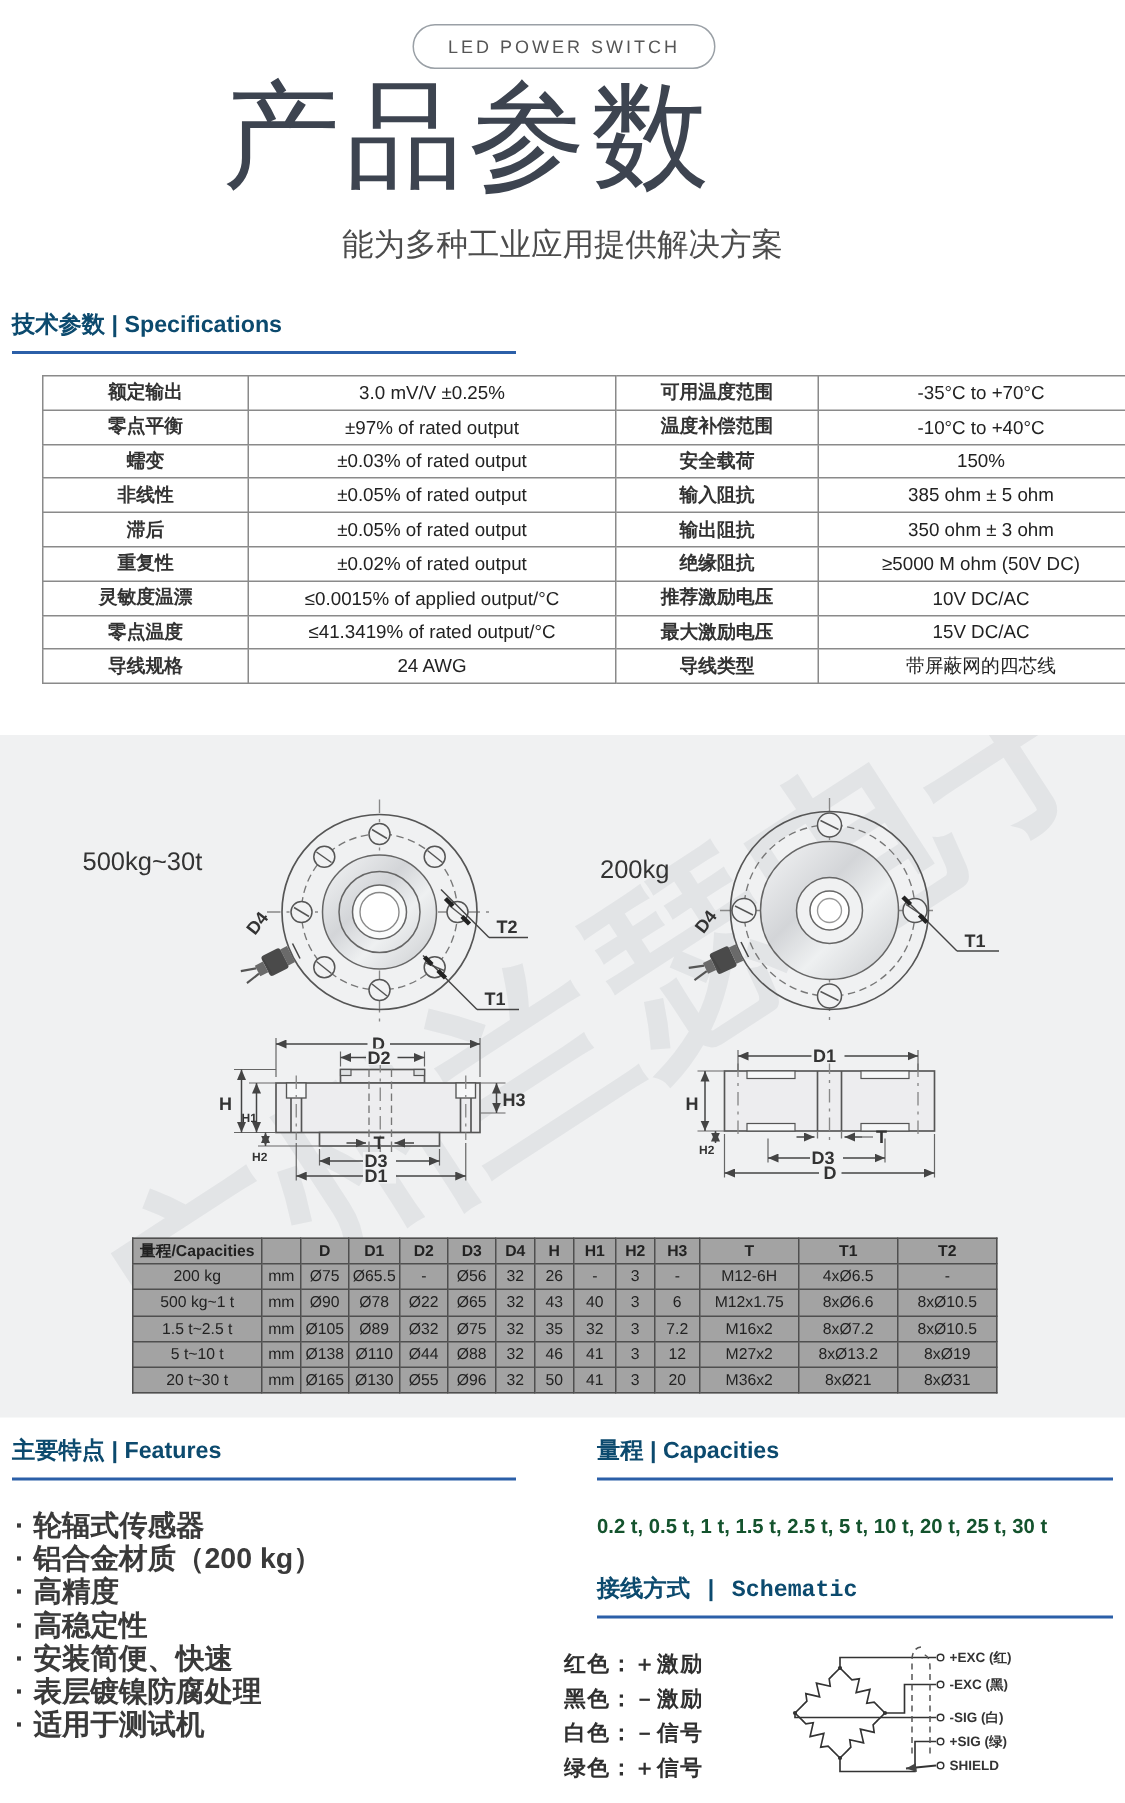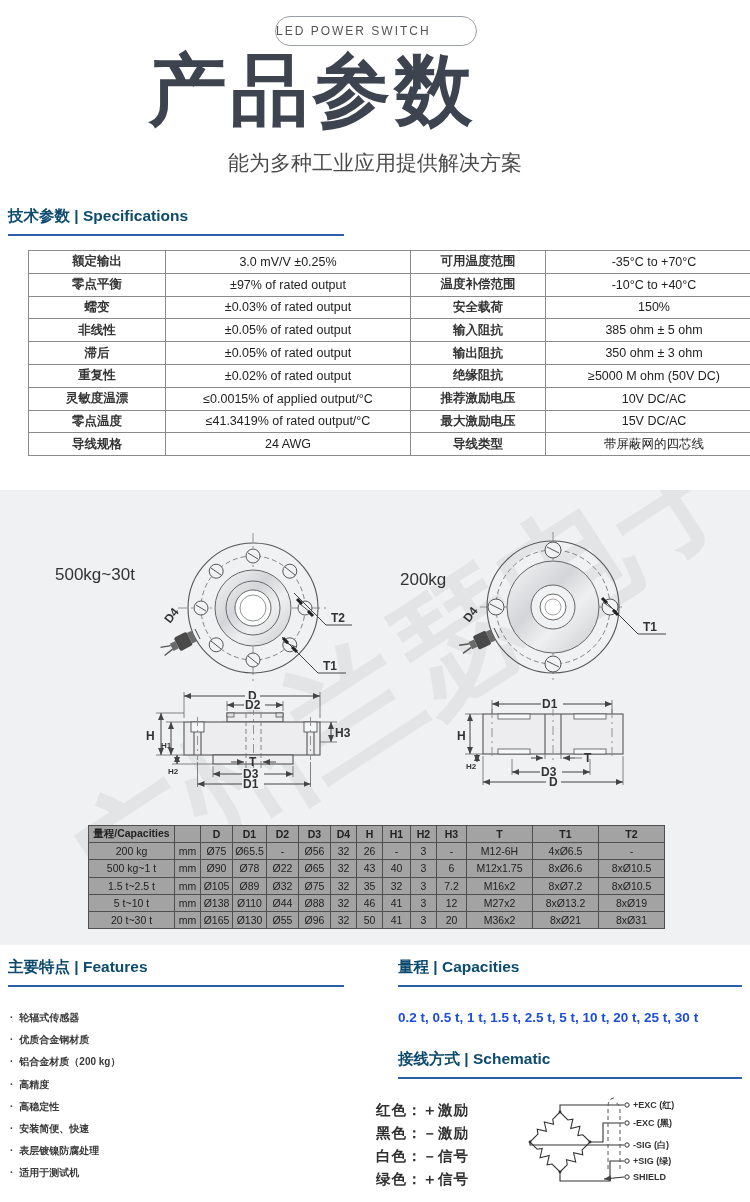--- a/index.html
+++ b/index.html
@@ -8,26 +8,26 @@
     background:#ffffff;
     font-family:"Liberation Sans","DejaVu Sans",sans-serif;
     -webkit-font-smoothing:antialiased;
   }
   .abs{position:absolute;}
 
   
   .badge{
     left:275px;top:16px;width:200px;height:28px;
     border:1px solid #9aa0a6;border-radius:15px;
-    line-height:28px;
+    line-height:28px;text-align:center;
     font-size:12px;letter-spacing:2px;color:#555;
   }
   .title{
     left:0;top:46px;width:625px;text-align:center;
-    font-size:78px;font-weight:700;color:#3d4450;letter-spacing:4px;
+    font-size:78px;font-weight:400;color:#3d4450;letter-spacing:4px;
     line-height:1.15;
   }
   .subtitle{
     left:0;top:149px;width:750px;text-align:center;
     font-size:21px;font-weight:500;color:#4c4c4c;
   }
 
   
   .sec-h{
     font-size:15.5px;font-weight:700;color:#0c4a6e;
@@ -60,24 +60,24 @@
   }
   table.dims th, table.dims td{
     border:1px solid #4f4f4f;height:16.2px;padding:0 1px;
     text-align:center;vertical-align:middle;
     overflow:hidden;white-space:nowrap;
   }
   table.dims th{font-weight:700;}
   table.dims td{font-weight:500;}
 
   
-  .features-list{left:10px;top:1007px;width:360px;font-size:10px;font-weight:600;color:#3a3a3a;}
+  .features-list{left:10px;top:1007px;width:360px;font-size:19px;font-weight:600;color:#3a3a3a;}
   .features-list .f-item{height:22.2px;line-height:22.2px;}
   .features-list .f-bullet{margin-right:6px;}
-  .cap-text{left:398px;top:1010px;width:344px;font-size:13.5px;font-weight:700;color:#1d4ed8;}
+  .cap-text{left:398px;top:1010px;width:344px;font-size:13.5px;font-weight:700;color:#14532d;}
   .legend{left:376px;top:1099px;width:180px;font-size:14.5px;font-weight:700;color:#303030;}
   .legend .l-item{height:23px;line-height:23px;letter-spacing:1px;}
 
   
   svg text{font-family:"Liberation Sans","DejaVu Sans",sans-serif;}
   .dimline{stroke:#444;stroke-width:1;fill:none;marker-start:url(#mS);marker-end:url(#mE);}
   .dimhalf{stroke:#444;stroke-width:1;fill:none;marker-end:url(#mE);}
   .ext{stroke:#666;stroke-width:0.8;fill:none;}
   .edge{stroke:#555;stroke-width:1.1;fill:none;}
   .fillpart{fill:#ededef;stroke:#555;stroke-width:1.1;}
@@ -494,33 +494,32 @@
         <td>8xØ21</td>
         <td>8xØ31</td>
       </tr>
     </tbody>
 </table>
 
 <div class="abs sec-h" style="left:8px;top:957px;width:336px;">主要特点 | Features</div>
 
 <div class="abs features-list">
   <div class="f-item"><span class="f-bullet">·</span><span>轮辐式传感器</span></div>
-  <div class="f-item"><span class="f-bullet">·</span><span>优质合金钢材质</span></div>
   <div class="f-item"><span class="f-bullet">·</span><span>铝合金材质（200 kg）</span></div>
   <div class="f-item"><span class="f-bullet">·</span><span>高精度</span></div>
   <div class="f-item"><span class="f-bullet">·</span><span>高稳定性</span></div>
   <div class="f-item"><span class="f-bullet">·</span><span>安装简便、快速</span></div>
   <div class="f-item"><span class="f-bullet">·</span><span>表层镀镍防腐处理</span></div>
   <div class="f-item"><span class="f-bullet">·</span><span>适用于测试机</span></div>
 </div>
 
 <div class="abs sec-h" style="left:398px;top:957px;width:344px;">量程 | Capacities</div>
 <div class="abs cap-text">0.2 t, 0.5 t, 1 t, 1.5 t, 2.5 t, 5 t, 10 t, 20 t, 25 t, 30 t</div>
 
-<div class="abs sec-h" style="left:398px;top:1049px;width:344px;">接线方式 | Schematic</div>
+<div class="abs sec-h" style="left:398px;top:1049px;width:344px;font-family:Liberation Mono, monospace;">接线方式 | Schematic</div>
 
 <div class="abs legend">
   <div class="l-item">红色：＋激励</div>
   <div class="l-item">黑色：－激励</div>
   <div class="l-item">白色：－信号</div>
   <div class="l-item">绿色：＋信号</div>
 </div>
 
 <div class="abs" style="left:500px;top:1093px;width:250px;height:107px;">
 <svg width="250" height="107" viewBox="0 0 250 107">

